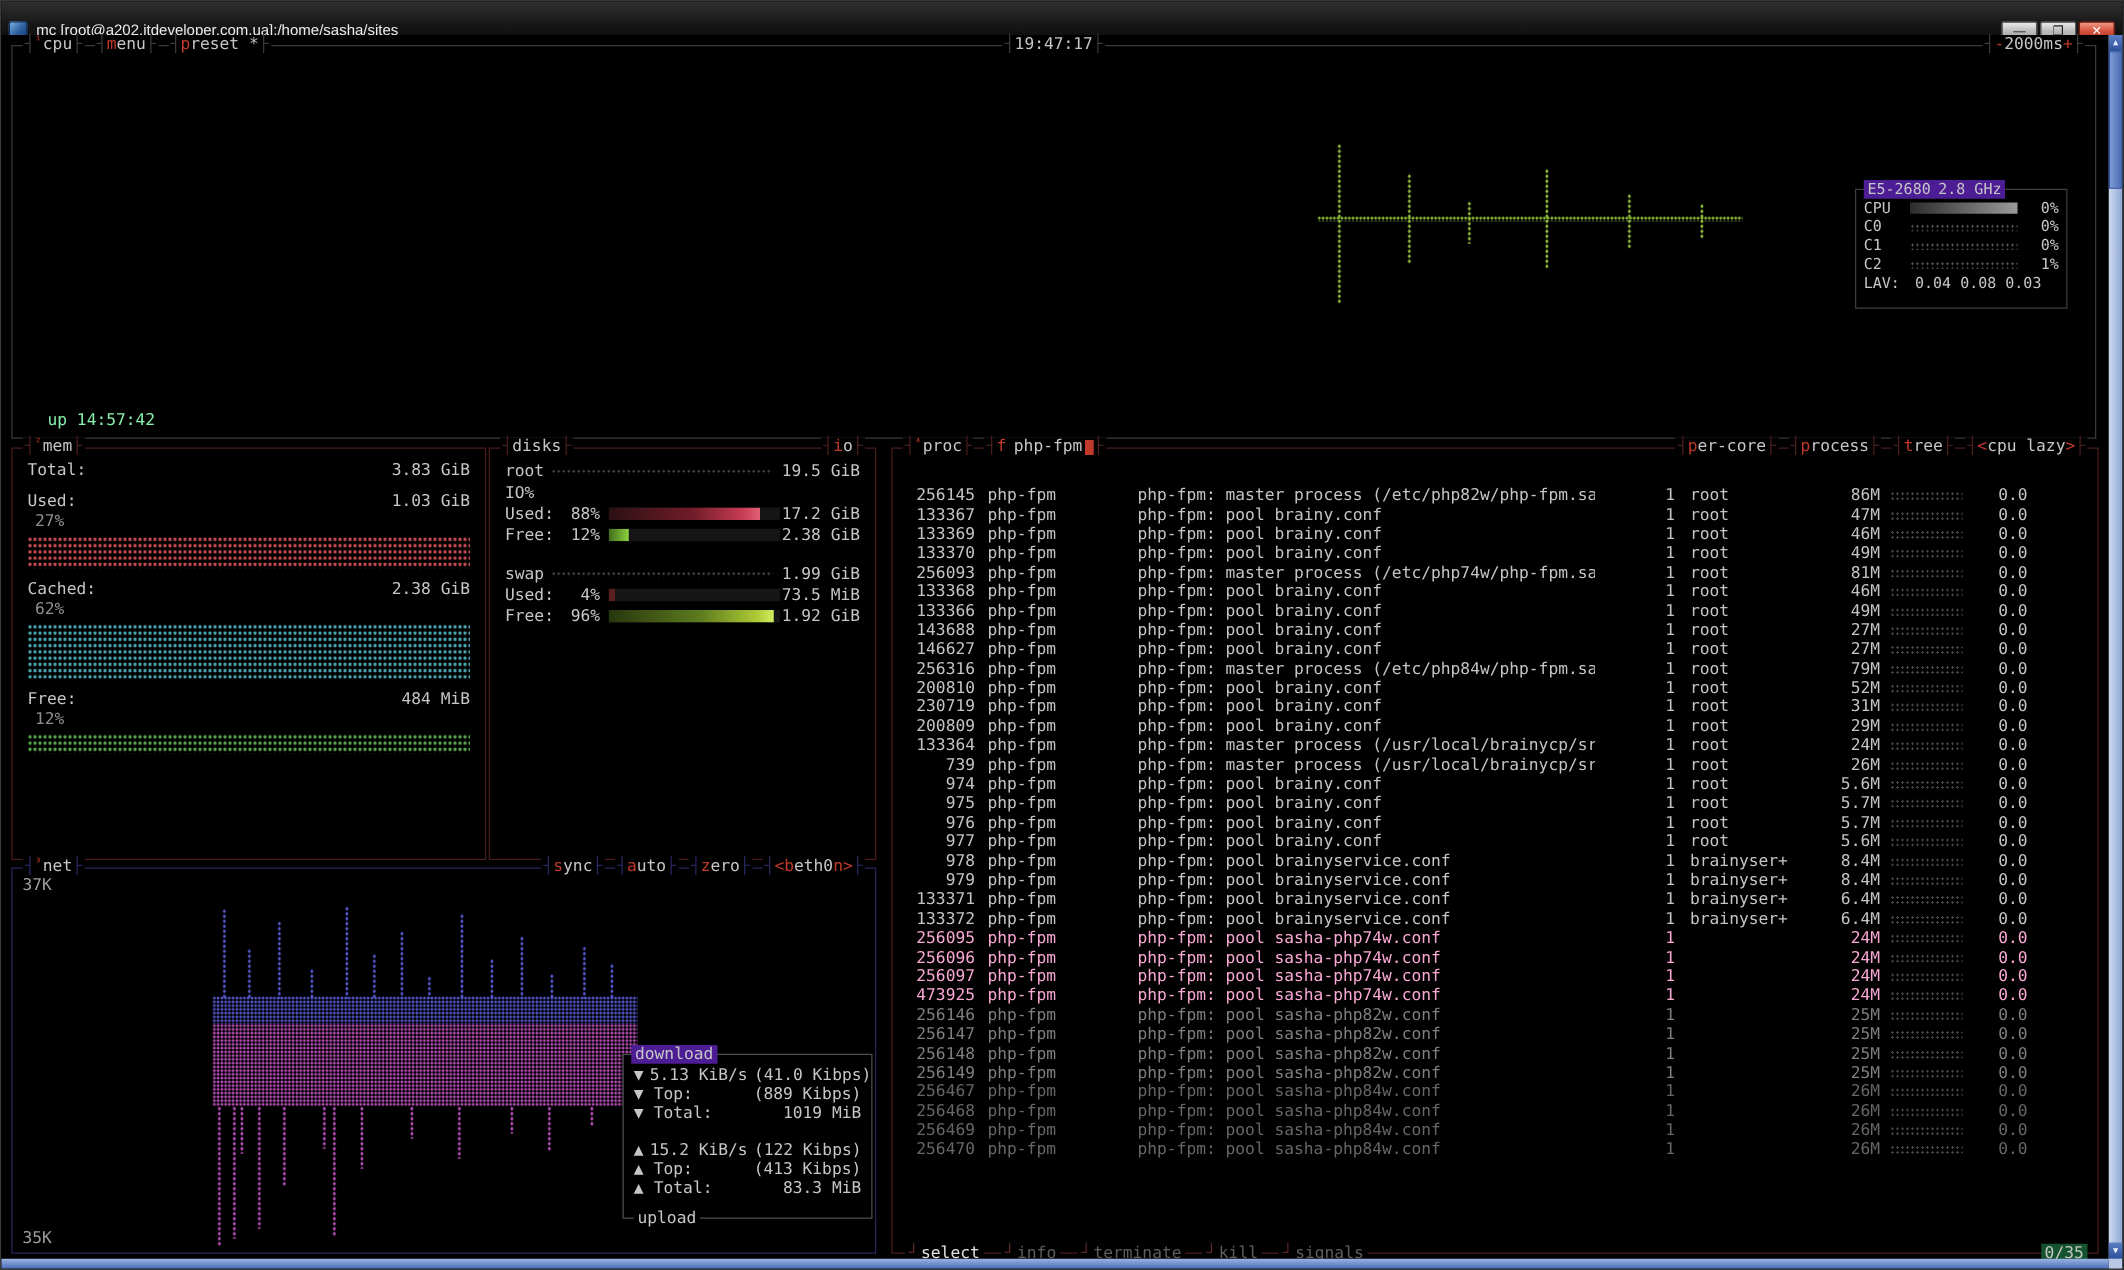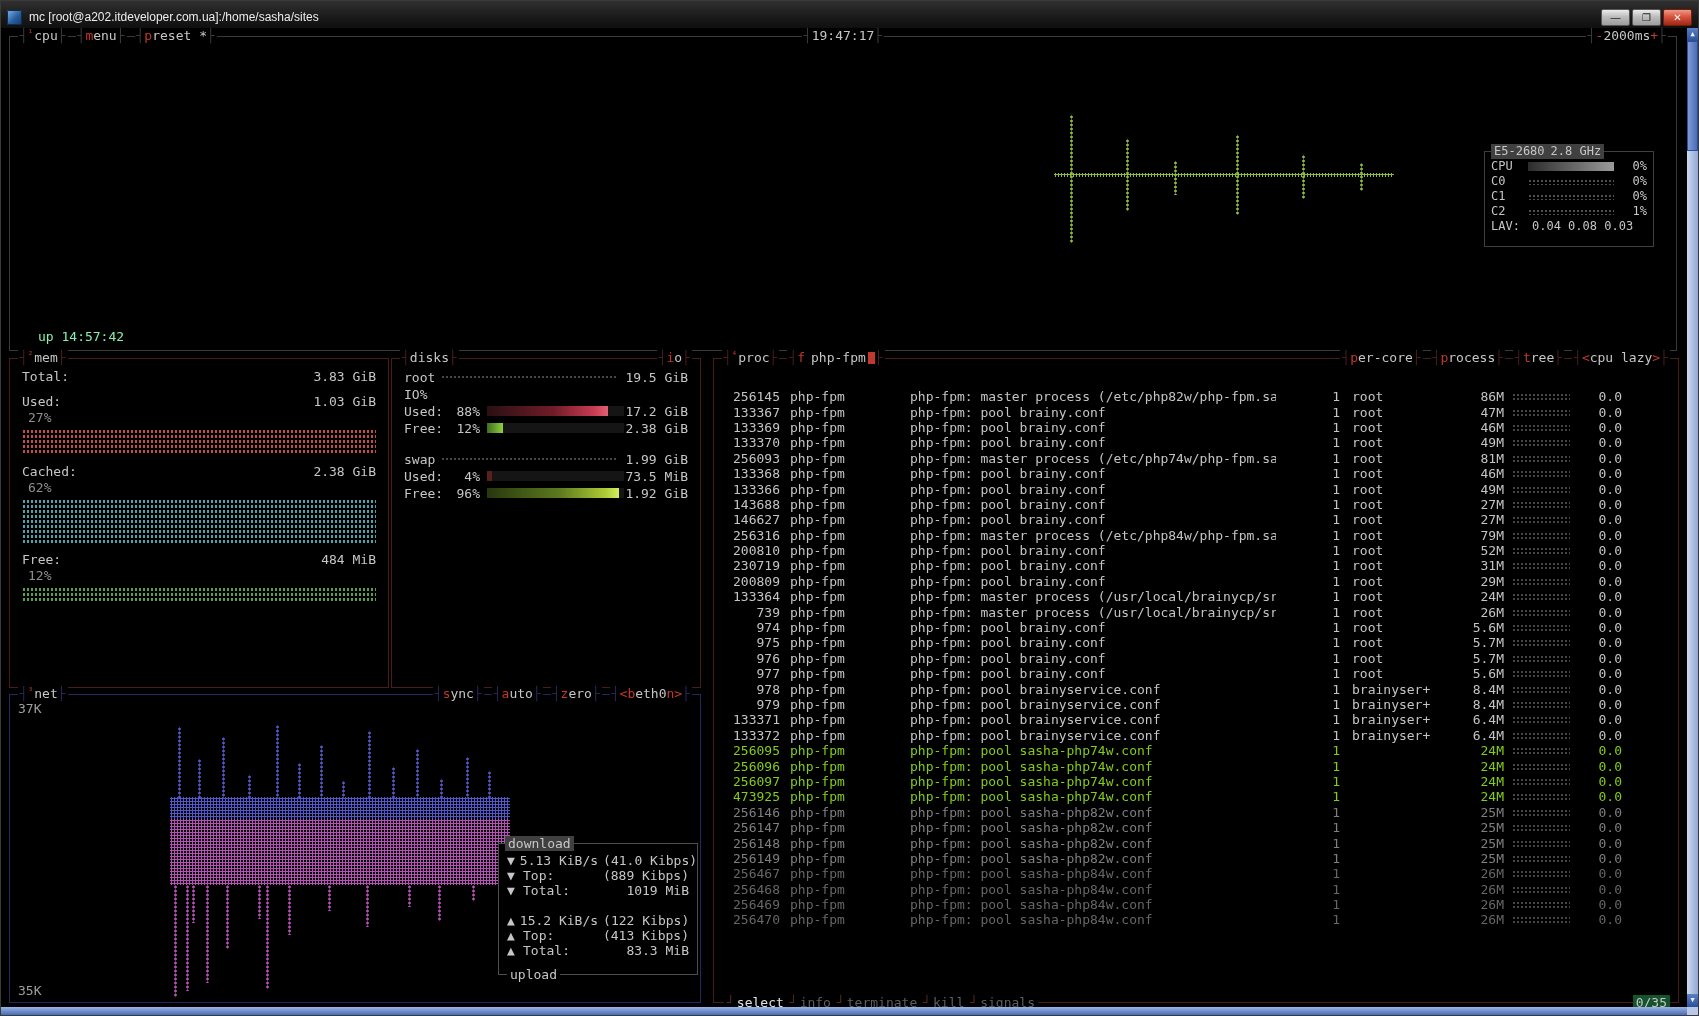--- a/index.html
+++ b/index.html
@@ -3,21 +3,21 @@
 <meta charset="utf-8">
 <style>
   *{box-sizing:border-box;margin:0;padding:0}
   html,body{background:#222}
   body{width:1699px;height:1016px;overflow:hidden;font-family:"DejaVu Sans Mono",monospace}
   .window{position:relative;width:1699px;height:1016px;background:#000;overflow:hidden;border:1px solid #3a3a3a}
 
   
   .titlebar{position:absolute;left:0;top:0;right:0;height:27px;
     background:linear-gradient(180deg,#303030,#181818 55%,#0b0b0b);
-    display:flex;align-items:center;padding:16px 6px;color:#ececec;
+    display:flex;align-items:flex-start;padding:16px 6px;color:#ececec;
     font-family:"Liberation Sans",sans-serif;font-size:12px}
   .app-icon{width:15px;height:15px;margin-right:7px;border-radius:2px;
     background:linear-gradient(135deg,#86b6e8,#2a5d9e 55%,#143a6b);
     box-shadow:inset 0 0 0 1px #0e2c52}
   .winbtns{margin-left:auto;display:flex;gap:2px}
   .wbtn{width:29px;height:17px;border:1px solid #565656;border-radius:2px;font-size:10px;
     line-height:15px;text-align:center;color:#1d1d1d;cursor:default;
     background:linear-gradient(180deg,#ececec,#bcbcbc 45%,#9d9d9d)}
   .wbtn.close{background:linear-gradient(180deg,#f09a86,#d75440 45%,#9c2813);color:#fff;border-color:#771c0d}
 
@@ -43,21 +43,21 @@
   .red{color:var(--accent-red)}
 
   
   .cpu-graph{position:absolute;left:1044px;top:72px;width:340px;height:150px;--dot:var(--graph-green)}
   .baseline{position:absolute;left:0;top:64px;width:100%;height:4px;
     background-image:radial-gradient(var(--dot) 1px,transparent 1.3px);background-size:3px 3px}
   .spike{position:absolute;background-image:radial-gradient(var(--dot) 1px,transparent 1.3px);background-size:3px 4px}
 
   .infobox{position:absolute;right:22px;top:114px;width:170px;height:96px;border:1px solid #3f3f3f;
     padding:7px 6px 0;font-size:12px;line-height:15px}
-  .stitle{position:absolute;top:-8px;left:6px;background:#404040;padding:0 3px;white-space:pre;display:flex;gap:6px}
+  .stitle{position:absolute;top:-8px;left:6px;background:#4c1d95;padding:0 3px;white-space:pre;display:flex;gap:6px}
   .irow{display:flex;align-items:center;height:15px;gap:5px}
   .ilabel{width:32px}
   .ival{width:28px;text-align:right}
   .lavval{margin-left:4px}
   .cbar{flex:1;height:9px;background:linear-gradient(90deg,#2c2c2c,#9b9b9b)}
   .dotmeter{flex:1;height:6px;background-image:radial-gradient(#4f4f4f .8px,transparent 1px);background-size:4px 4px}
   .uptime{position:absolute;left:28px;bottom:6px;color:#86efac}
 
   
   .mem-body{padding:10px 12px 0}
@@ -105,22 +105,22 @@
   .trow{height:15.4px}
   .c-pid{width:56px;text-align:right}
   .c-prog{width:122px;padding-left:10px}
   .c-cmd{flex:1;padding-left:8px;white-space:nowrap;overflow:hidden}
   .c-thr{width:64px;text-align:right}
   .c-user{width:112px;padding-left:12px}
   .c-mem{width:52px;text-align:right}
   .rowdots{width:58px;height:7px;margin:0 8px;background-image:radial-gradient(#454545 .8px,transparent 1px);background-size:4px 4px}
   .ghost{background-image:none}
   .c-cpu{width:44px;text-align:right}
-  .t0{color:#c4c4c4}.t1{color:#84cc16}.t2{color:#7f7f7f}.t3{color:#666666}
-  .pfooter{position:absolute;bottom:-8px;left:10px;display:flex;}
+  .t0{color:#c4c4c4}.t1{color:#f9a8d4}.t2{color:#7f7f7f}.t3{color:#666666}
+  .pfooter{position:absolute;bottom:-8px;left:10px;display:flex;gap:14px}
   .fitem{background:#000;padding:0 3px}
   .fitem::before{content:"┘";color:#5a2626;margin-right:2px}
   .fitem.dim{color:#5e5e5e}
   .fitem.sel{color:#e2e2e2}
   .pcount{position:absolute;bottom:-8px;right:8px;background:#14532d;padding:0 3px}
 
   
   .vscroll{position:absolute;right:0;top:27px;width:11px;bottom:8px;background:linear-gradient(90deg,#cdd9ef,#8fa8d4)}
   .varrow{position:absolute;left:0;width:11px;height:13px;color:#eaf0fb;font-size:7px;text-align:center;line-height:13px;
     background:linear-gradient(180deg,#5b7fc4,#2c4f9b)}

